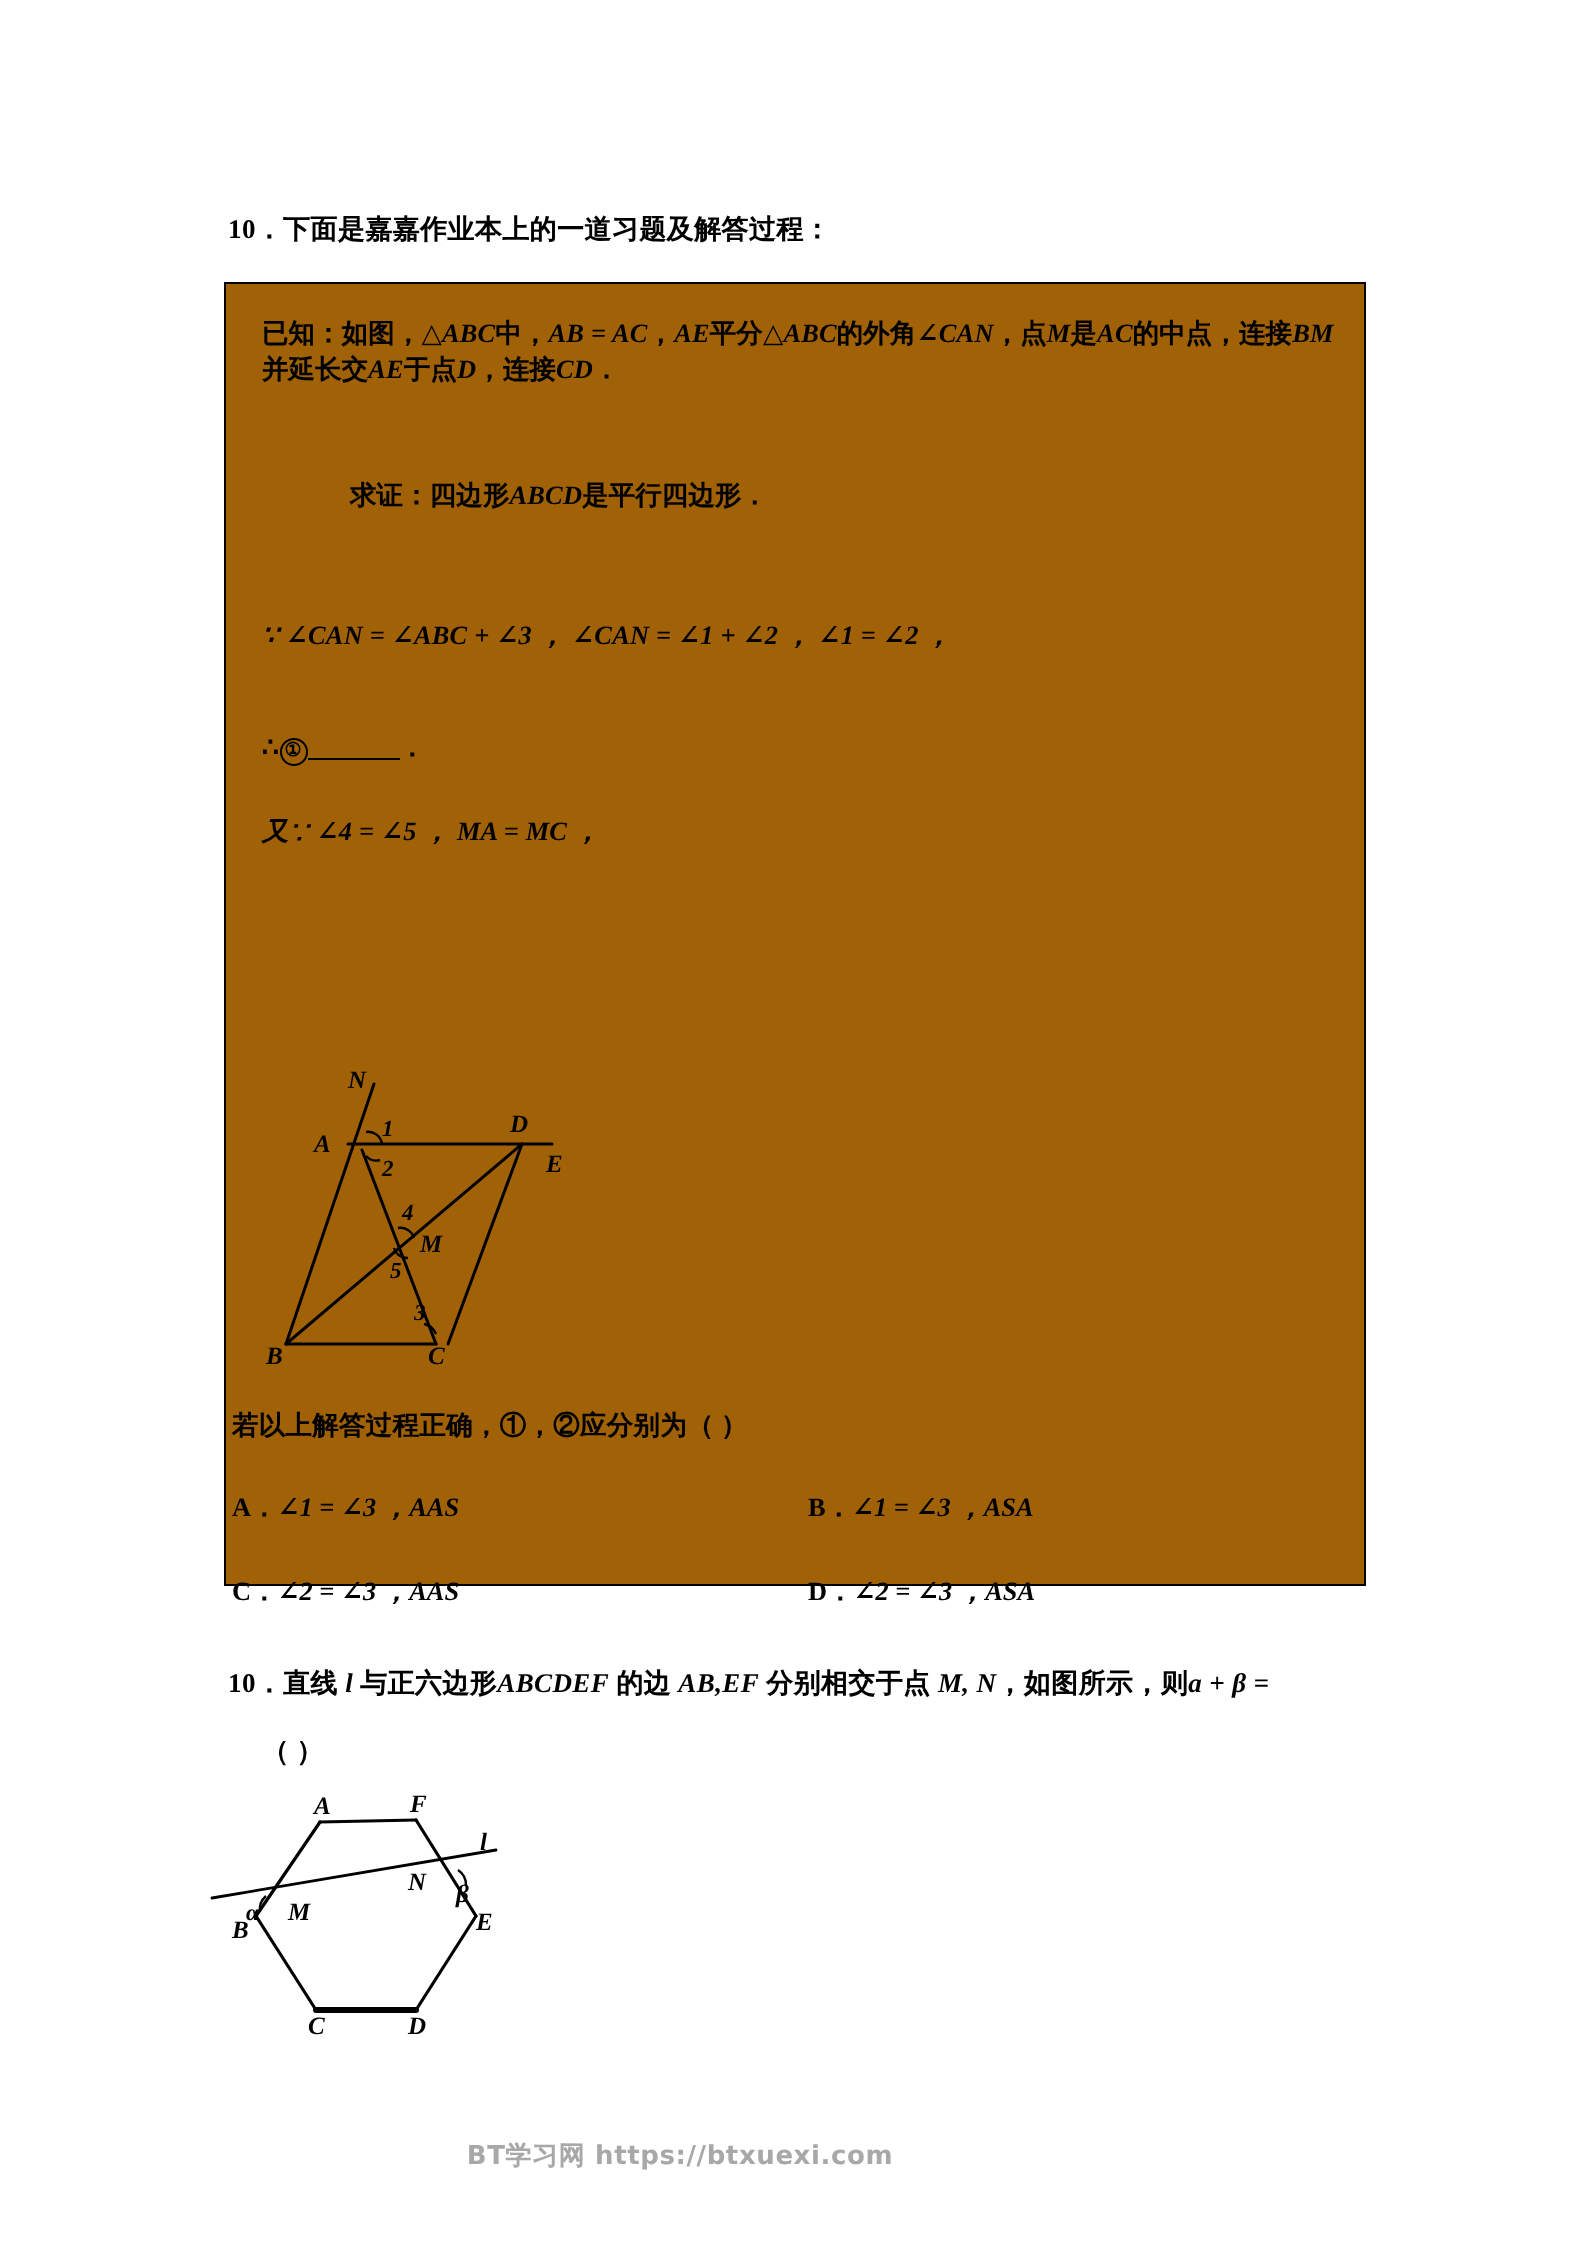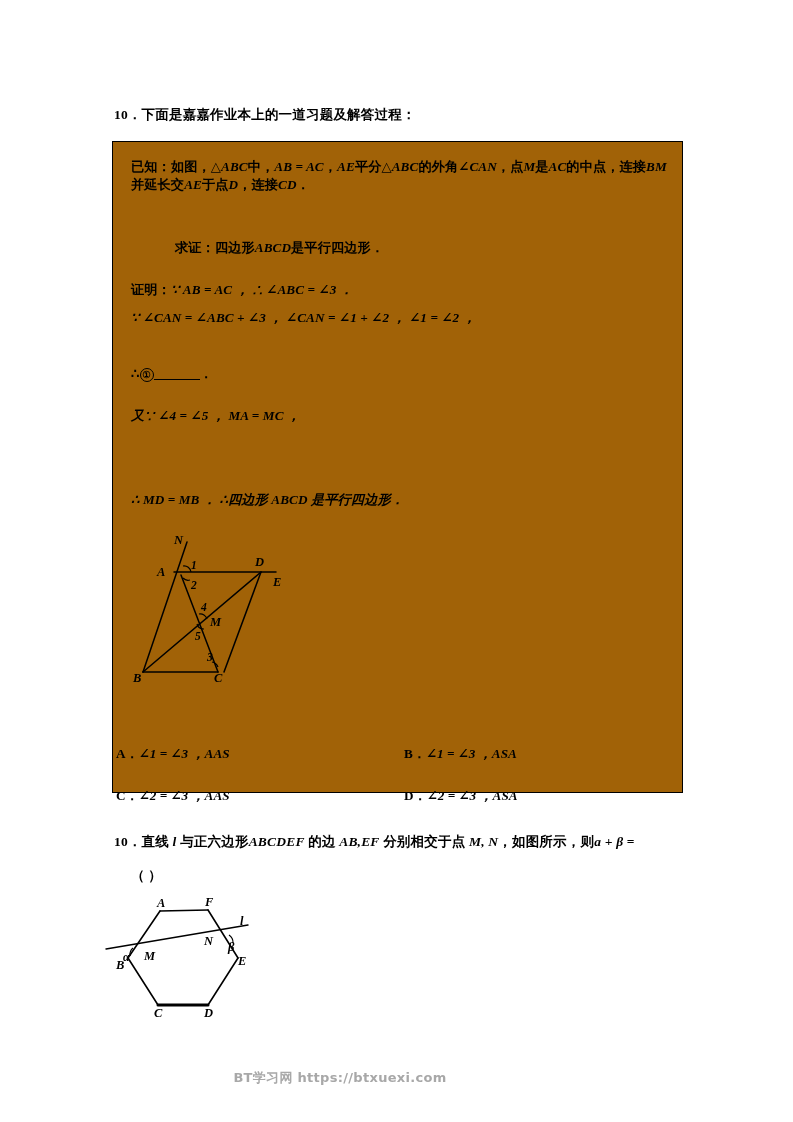--- a/index.html
+++ b/index.html
@@ -159,34 +159,30 @@
   <div id="q10-box">
 
     <div class="proof-line wrap" style="left:18px; top:16px;">
       <span>已知：</span><span>如图，</span><span class="ital">△ABC</span><span>中，</span><span class="ital">AB = AC</span><span>，</span><span class="ital">AE</span><span>平分</span><span class="ital">△ABC</span><span>的外角</span><span class="ital">∠CAN</span><span>，点</span><span class="ital">M</span><span>是</span><span class="ital">AC</span><span>的中点，连接</span><span class="ital">BM</span><span>并延长交</span><span class="ital">AE</span><span>于点</span><span class="ital">D</span><span>，连接</span><span class="ital">CD</span><span>．</span>
     </div>
 
     <div class="proof-line" style="left:22px; top:97px;margin-left:40px;">
       <span>求证：</span><span>四边形</span><span class="ital">ABCD</span><span>是平行四边形．</span>
     </div>
 
-    <div class="proof-line" style="left:18px; top:139px;">
-      <span>证明：</span><span class="ital">∵ AB = AC ， ∴ ∠ABC = ∠3 ．</span>
-    </div>
 
     <div class="proof-line ital" style="left:18px; top:167px;">∵ ∠CAN = ∠ABC + ∠3 ， ∠CAN = ∠1 + ∠2 ， ∠1 = ∠2 ，</div>
 
     <div class="proof-line" style="left:18px; top:223px;">
       <span>∴</span><span class="circ">①</span><span class="blank-u"></span><span>．</span>
     </div>
 
     <div class="proof-line ital" style="left:18px; top:265px;">又∵ ∠4 = ∠5 ， MA = MC ，</div>
 
 
-    <div class="proof-line ital" style="left:18px; top:349px;">∴ MD = MB ． ∴四边形 ABCD 是平行四边形．</div>
 
     <div class="fig" style="left:8px; top:378px; width:200px; height:165px;">
       <svg width="200" height="165" viewBox="0 0 200 165">
 
         <g stroke="#000" stroke-width="1.5" fill="none" stroke-linecap="round">
 
           <line x1="66" y1="22" x2="22" y2="152"></line>
 
           <line x1="53" y1="52" x2="155" y2="52"></line>
 
@@ -217,20 +213,21 @@
 
       <span class="fig-num" style="left:70px; top:40px;">1</span>
       <span class="fig-num" style="left:70px; top:60px;">2</span>
       <span class="fig-num" style="left:80px; top:82px;">4</span>
       <span class="fig-num" style="left:74px; top:111px;">5</span>
       <span class="fig-num" style="left:86px; top:132px;">3</span>
     </div>
 
   </div>
 
+  <div class="q-num" style="left:116px; top:703px; font-size:13.2px;">若以上解答过程正确，①，②应分别为（          ）</div>
 
   <div class="opt" style="left:116px; top:745px;">
     <span>A．</span><span class="ital">∠1 = ∠3 ，AAS</span>
   </div>
   <div class="opt" style="left:404px; top:745px;text-align:center;">
     <span>B．</span><span class="ital">∠1 = ∠3 ，ASA</span>
   </div>
   <div class="opt" style="left:116px; top:787px;">
     <span>C．</span><span class="ital">∠2 = ∠3 ，AAS</span>
   </div>

